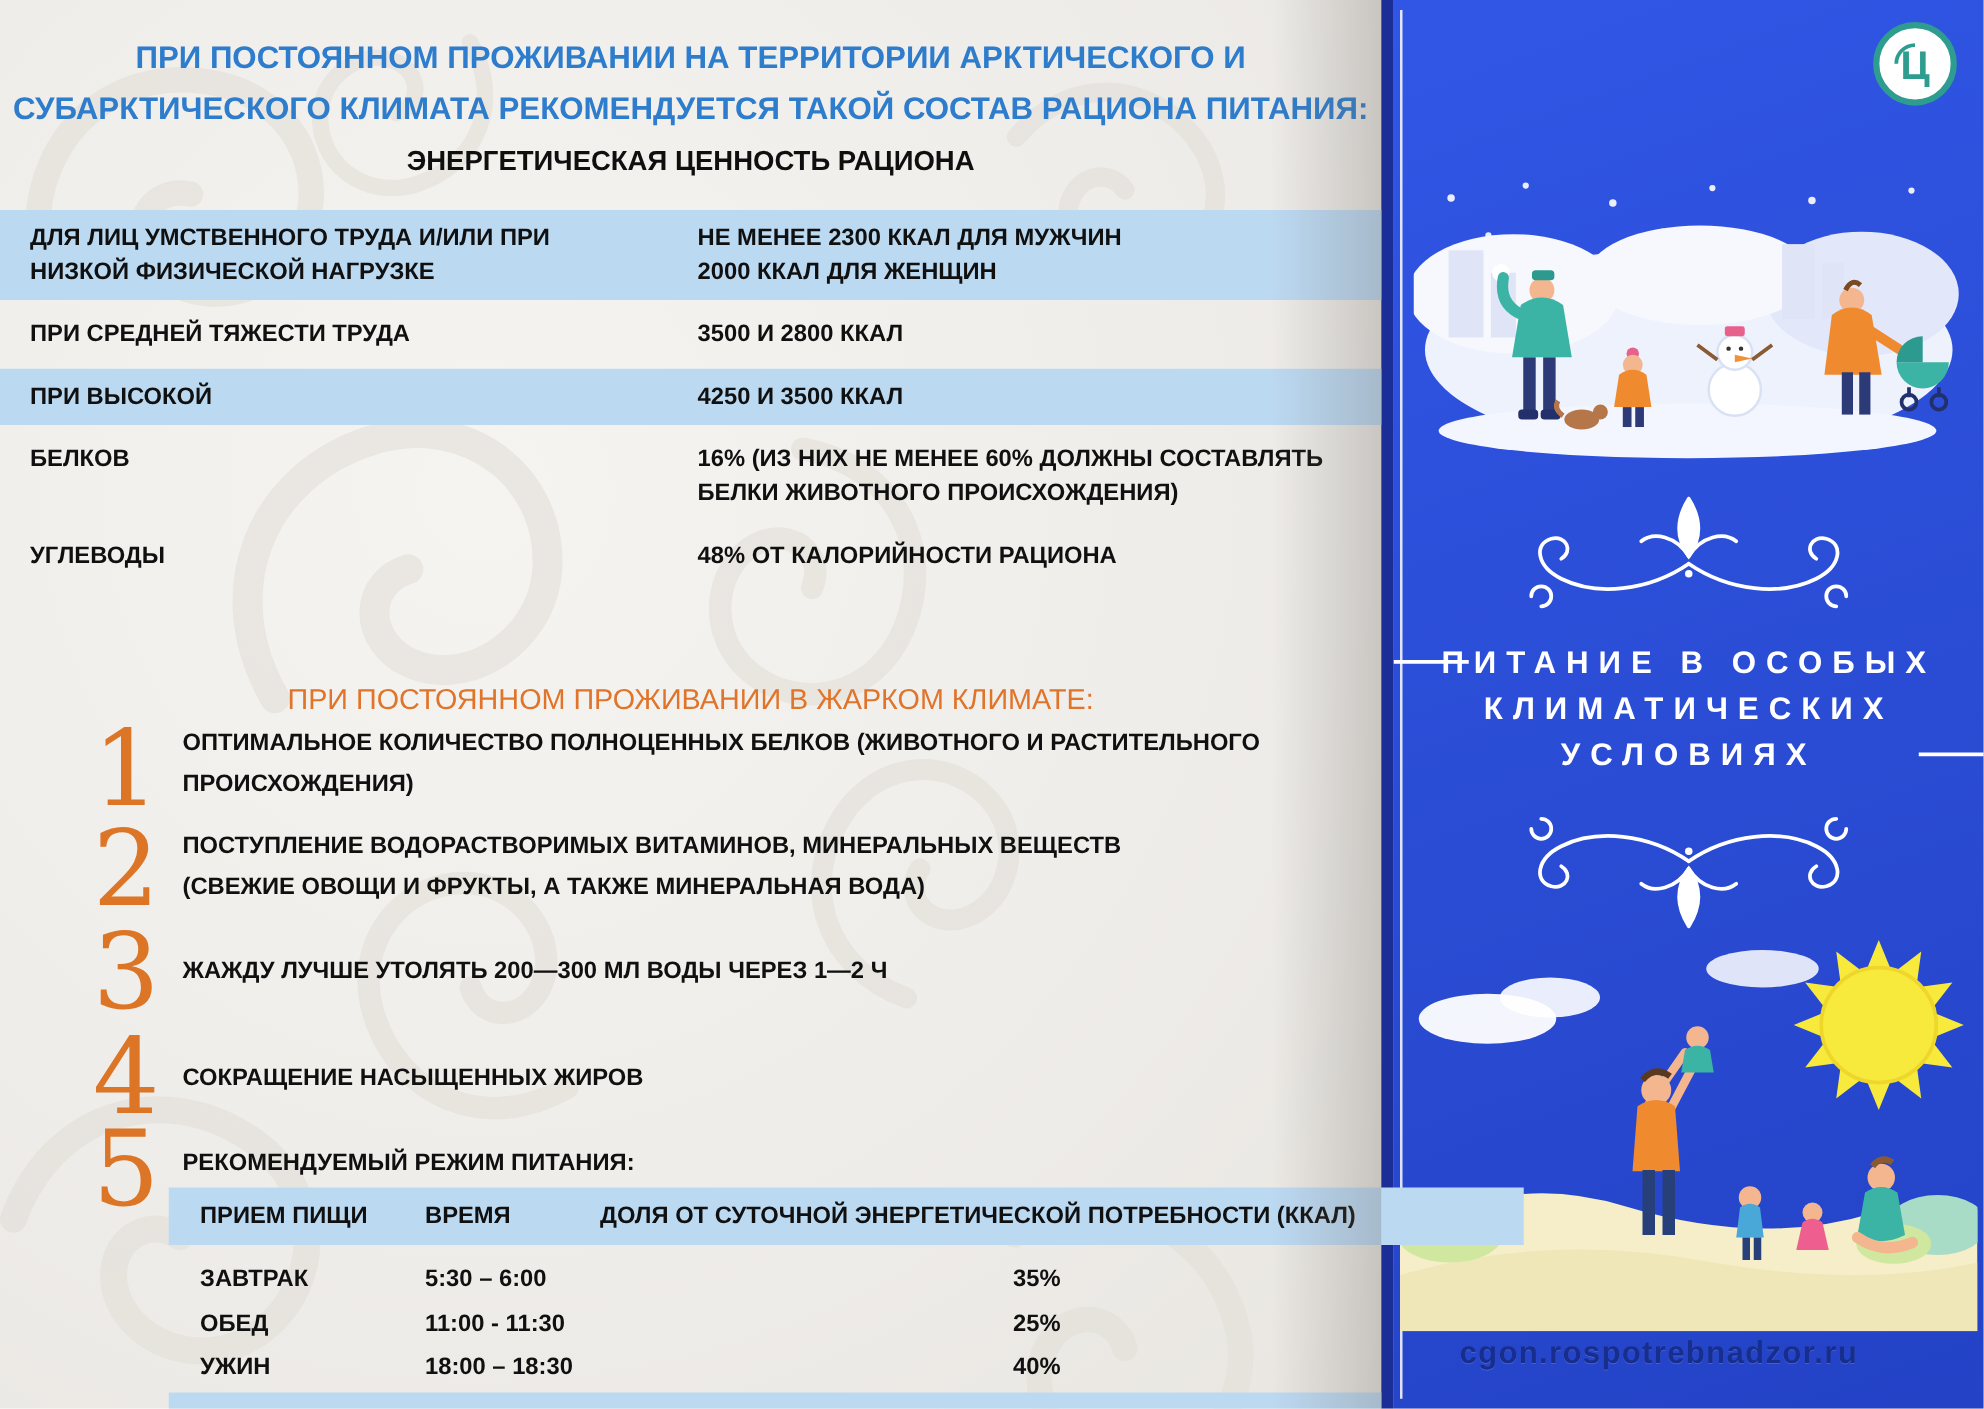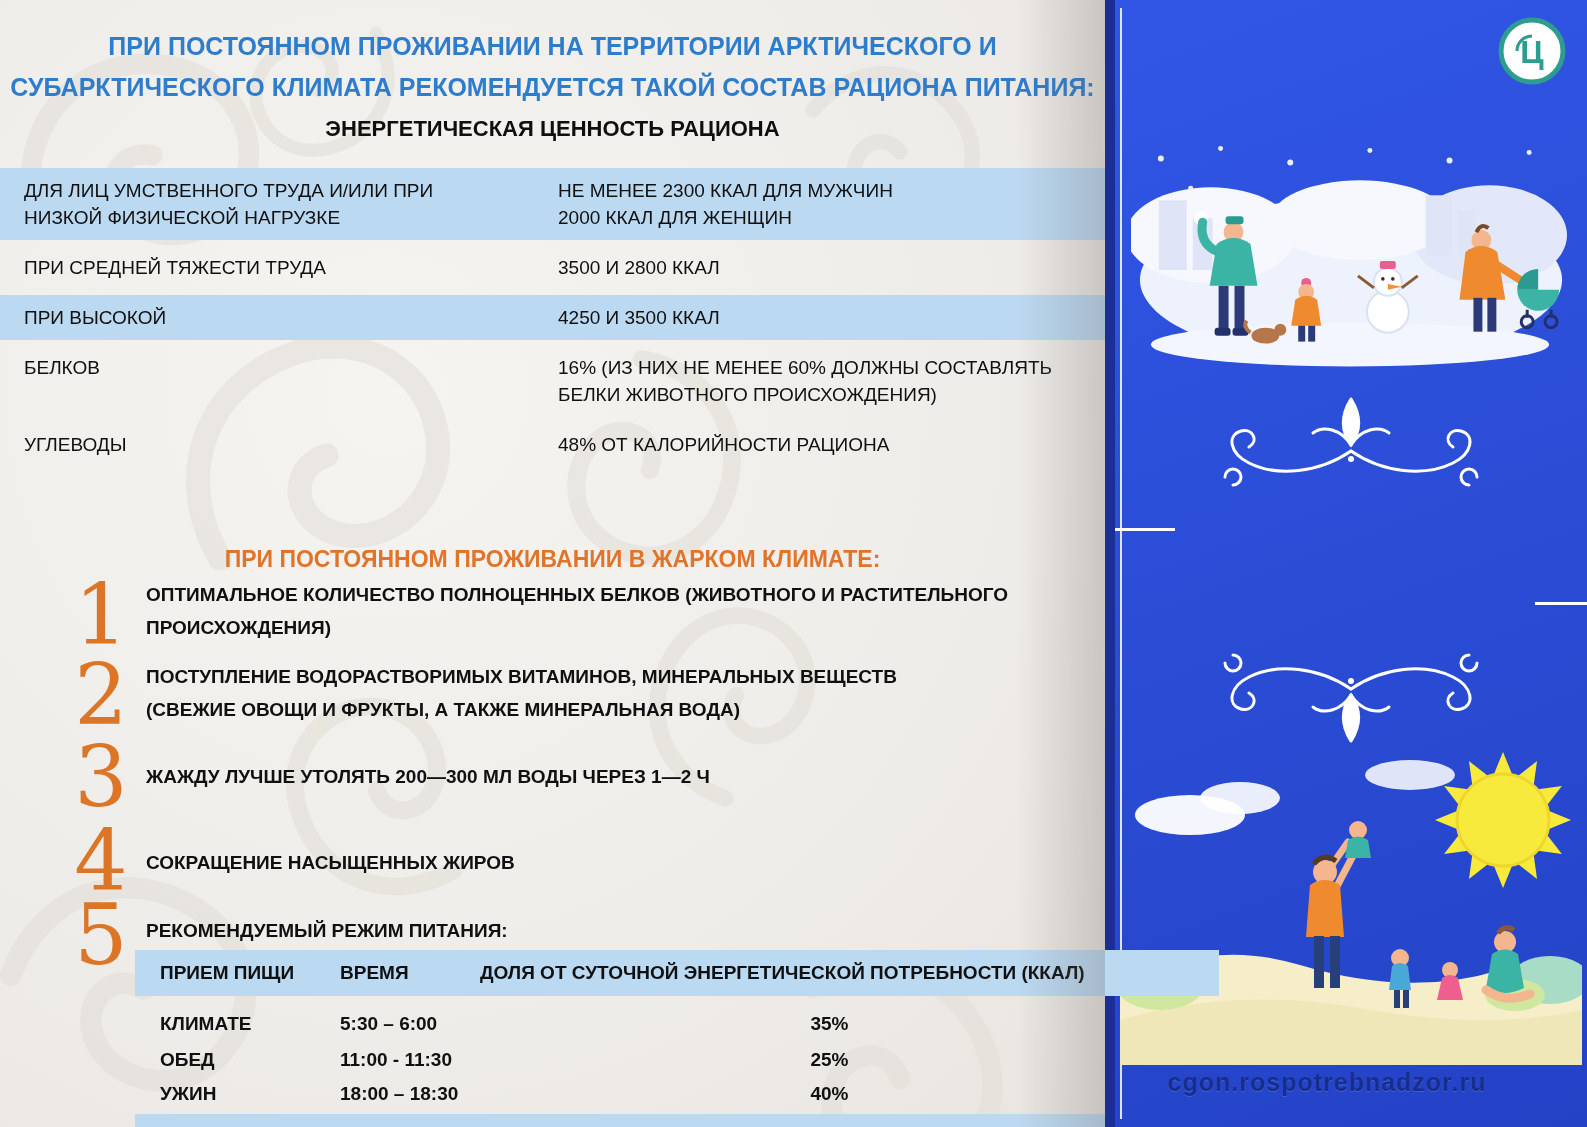--- a/index.html
+++ b/index.html
@@ -12,27 +12,27 @@
   .damask{position:absolute;left:0;top:0;z-index:0;opacity:.55;}
   .left > .content-layer{position:absolute;inset:0;z-index:1;}
 
   .heading{position:absolute;top:26px;left:0;width:1105px;text-align:center;
            font-size:25px;font-weight:bold;line-height:41px;color:#2e7ccc;white-space:pre-line;}
   .subheading{position:absolute;top:116px;left:0;width:1105px;text-align:center;
               font-size:22px;font-weight:bold;color:#0f0f0f;}
 
   .etable{position:absolute;top:168px;left:0;width:1105px;}
   .erow{display:grid;grid-template-columns:540px 1fr;margin-bottom:5px;
-        font-size:19px;font-weight:normal;line-height:27px;}
+        font-size:19px;font-weight:bold;line-height:27px;}
   .erow.blue{background:#bcd9f2;}
   .elabel{padding:9px 10px 9px 24px;white-space:pre-line;}
   .evalue{padding:9px 10px 9px 18px;white-space:pre-line;}
 
   .hot-heading{position:absolute;top:546px;left:0;width:1105px;text-align:center;
-               font-size:23px;font-weight:bold;color:#e0742a;}
+               font-size:23px;font-weight:normal;color:#e0742a;}
 
   .hot-item{position:absolute;left:58px;width:1010px;display:flex;}
   .hot-item .num{width:86px;flex:0 0 86px;text-align:center;color:#dd7527;
                  font-family:"DejaVu Serif",serif;font-size:84px;line-height:86px;font-weight:normal;}
   .hot-item .txt{font-size:19px;font-weight:bold;line-height:33px;white-space:pre-line;padding-left:2px;width:920px;}
   .hi1{top:572px;} .hi1 .txt{padding-top:6px;}
   .hi2{top:652px;} .hi2 .txt{padding-top:8px;}
   .hi3{top:734px;} .hi3 .txt{padding-top:26px;}
   .hi4{top:818px;} .hi4 .txt{padding-top:28px;}
   .hi5{top:892px;} .hi5 .txt{padding-top:22px;}
@@ -156,21 +156,21 @@
         <div class="num">5</div>
         <div class="txt">РЕКОМЕНДУЕМЫЙ РЕЖИМ ПИТАНИЯ:</div>
       </div>
 
       <div class="meal-header">
         <div class="cell-meal">ПРИЕМ ПИЩИ</div>
         <div class="cell-time">ВРЕМЯ</div>
         <div class="cell-share">ДОЛЯ ОТ СУТОЧНОЙ ЭНЕРГЕТИЧЕСКОЙ ПОТРЕБНОСТИ (ККАЛ)</div>
       </div>
       <div class="meal-row mr1">
-        <div class="cell-meal">КЛИМАТЕ</div>
+        <div class="cell-meal">ЗАВТРАК</div>
         <div class="cell-time">5:30 – 6:00</div>
         <div class="cell-share">35%</div>
       </div>
       <div class="meal-row mr2">
         <div class="cell-meal">ОБЕД</div>
         <div class="cell-time">11:00 - 11:30</div>
         <div class="cell-share">25%</div>
       </div>
       <div class="meal-row mr3">
         <div class="cell-meal">УЖИН</div>
@@ -279,20 +279,23 @@
         <path d="M150,66 C118,88 76,92 48,78 C28,68 26,50 40,46 C52,43 58,56 48,62"></path>
         <path d="M150,66 C182,88 224,92 252,78 C272,68 274,50 260,46 C248,43 242,56 252,62"></path>
         <path d="M24,92 a8,8 0 1 1 8,8"></path>
         <path d="M276,92 a8,8 0 1 0 -8,8"></path>
         <circle cx="150" cy="74" r="3" fill="#ffffff" stroke="none"></circle>
       </g>
     </svg>
 
     <div class="rule rule-left"></div>
     <div class="rule rule-right"></div>
+    <div class="panel-title">ПИТАНИЕ В ОСОБЫХ
+КЛИМАТИЧЕСКИХ
+УСЛОВИЯХ</div>
 
     <svg class="flourish bottom" width="300" height="115" viewBox="0 0 300 115">
       <g fill="none" stroke="#ffffff" stroke-width="3" stroke-linecap="round">
         <path d="M150,14 C140,30 140,46 150,60 C160,46 160,30 150,14" fill="#ffffff"></path>
         <path d="M150,60 C140,44 122,40 112,48"></path>
         <path d="M150,60 C160,44 178,40 188,48"></path>
         <path d="M150,66 C118,88 76,92 48,78 C28,68 26,50 40,46 C52,43 58,56 48,62"></path>
         <path d="M150,66 C182,88 224,92 252,78 C272,68 274,50 260,46 C248,43 242,56 252,62"></path>
         <path d="M24,92 a8,8 0 1 1 8,8"></path>
         <path d="M276,92 a8,8 0 1 0 -8,8"></path>

